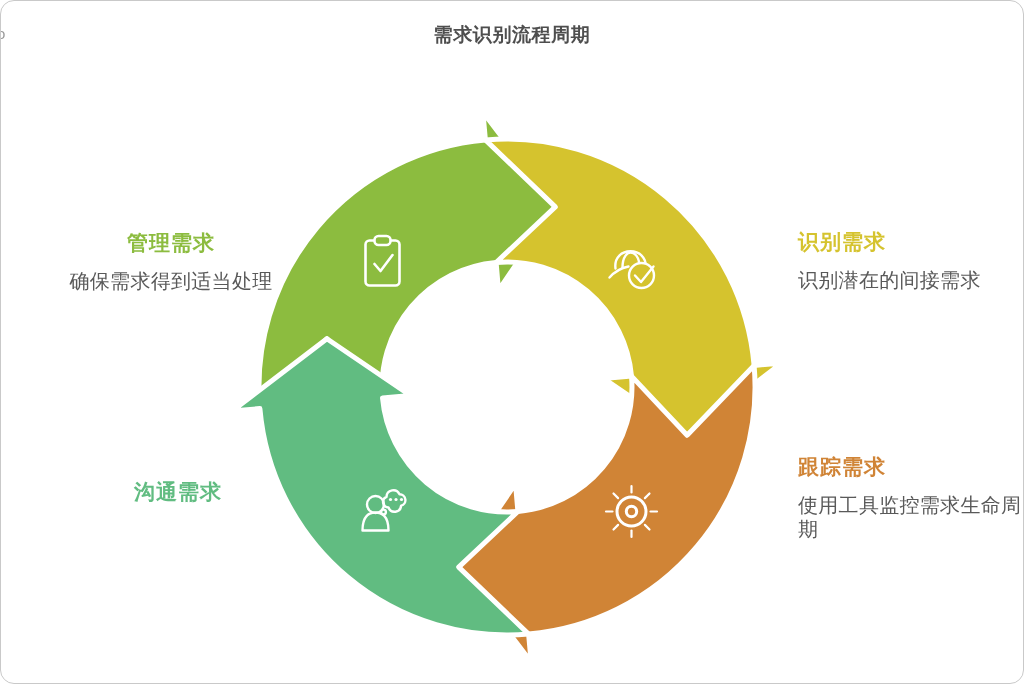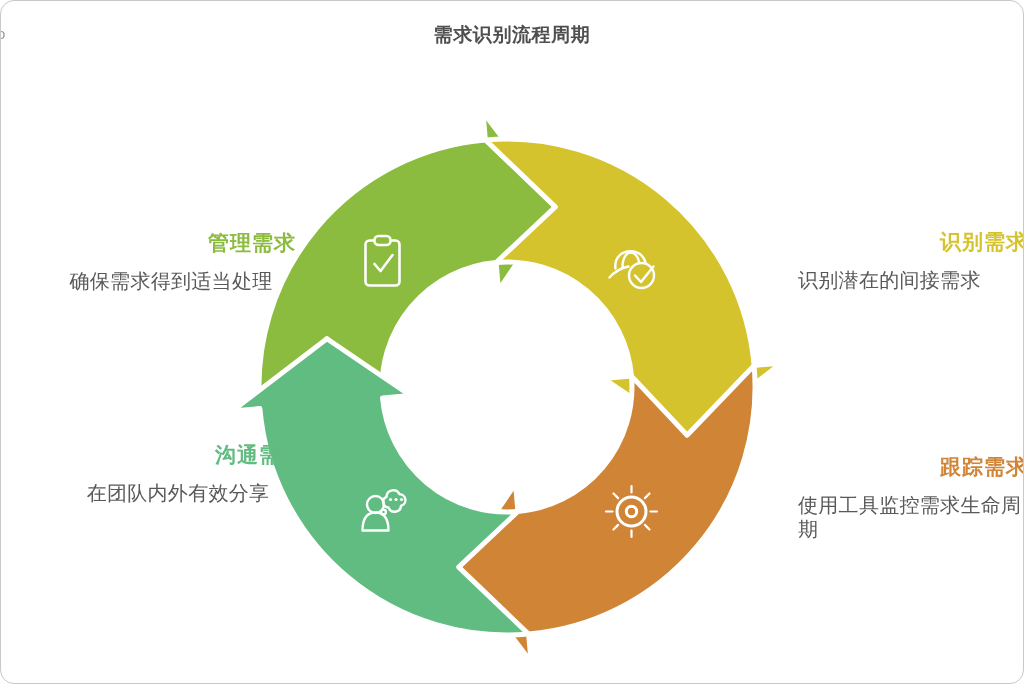--- a/index.html
+++ b/index.html
@@ -16,29 +16,29 @@
     text-align:center;font-size:19px;font-weight:bold;
     letter-spacing:0.6px;color:#4e4e4e;
   }
   .edge-artifact{
     position:absolute;left:-4px;top:24px;color:#9a9a9a;font-size:15px;
   }
   #cycle-svg{position:absolute;left:0;top:0;}
   .callout{position:absolute;}
   .callout-title{
     font-size:21px;font-weight:bold;letter-spacing:1px;
-    line-height:1;margin:0 0 16px 0;text-align:right;
+    line-height:1;margin:0 0 16px 0;
   }
   .callout-desc{
     font-size:20px;color:#595959;line-height:1.2;letter-spacing:0.3px;
   }
   .tl{left:45px;top:231px;width:250px;text-align:center;}
   .tr{left:797px;top:230px;width:230px;text-align:left;}
   .br{left:797px;top:455px;width:230px;text-align:left;}
-  .bl{left:52px;top:443px;width:250px;text-align:center;}
+  .bl{left:52px;top:480px;width:250px;text-align:center;}
 </style>
 </head>
 <body>
 
 <div class="card">
 
   <div class="page-title" style="color: rgb(78, 78, 78);">需求识别流程周期</div>
 
   <svg id="cycle-svg" width="1024" height="684" viewBox="0 0 1024 684">
       <path d="M258.9,407.6 A248,248 0 0 1 484.4,138.9 L481.9,111.1 L554.3,205.9 L497.5,289.4 L495.1,261.5 A125,125 0 0 0 381.5,396.9 L325.9,337.7 Z" fill="#8CBC3F" stroke="#ffffff" stroke-width="5" stroke-linejoin="round"></path>
@@ -102,17 +102,16 @@
     <div class="callout-desc" style="color: rgb(89, 89, 89);">识别潜在的间接需求</div>
   </div>
 
   <div class="callout br">
     <div class="callout-title" style="color: rgb(208, 132, 54);">跟踪需求</div>
     <div class="callout-desc" style="color: rgb(89, 89, 89);">使用工具监控需求生命周期</div>
   </div>
 
   <div class="callout bl">
     <div class="callout-title" style="color: rgb(97, 188, 129);">沟通需求</div>
-    <div class="callout-desc" style="color: rgb(89, 89, 89);">在团队内外有效分享</div>
   </div>
 
   <div class="edge-artifact">o</div>
 </div>
 
 </body></html>

